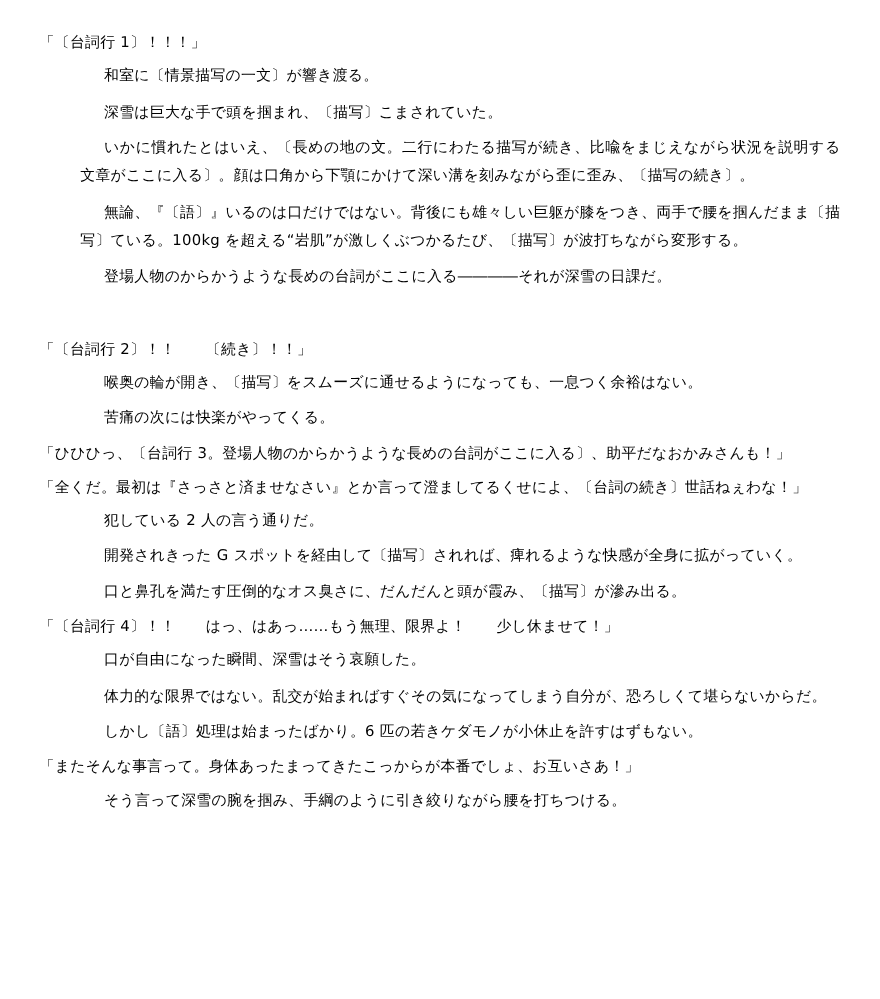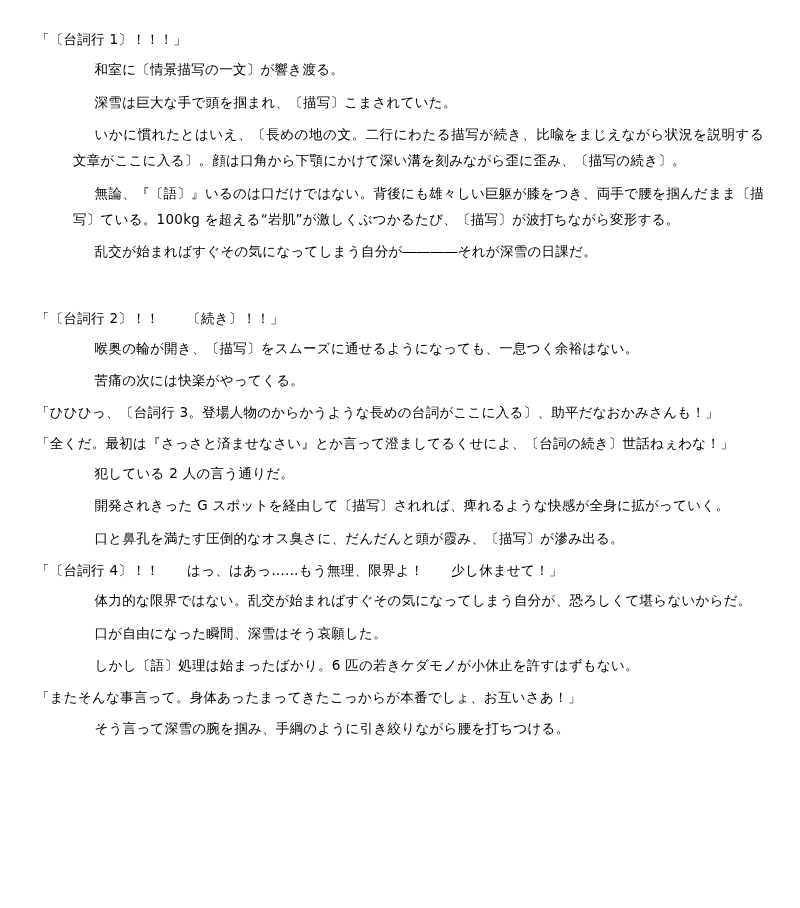--- a/index.html
+++ b/index.html
@@ -41,30 +41,30 @@
 </head>
 <body>
 
 <div class="page">
   <div id="doc-body">
       <div class="block dialogue">「〔台詞行 1〕！！！」</div>
       <div class="block narration">和室に〔情景描写の一文〕が響き渡る。</div>
       <div class="block narration">深雪は巨大な手で頭を掴まれ、〔描写〕こまされていた。</div>
       <div class="block narration">いかに慣れたとはいえ、〔長めの地の文。二行にわたる描写が続き、比喩をまじえながら状況を説明する文章がここに入る〕。顔は口角から下顎にかけて深い溝を刻みながら歪に歪み、〔描写の続き〕。</div>
       <div class="block narration">無論、『〔語〕』いるのは口だけではない。背後にも雄々しい巨躯が膝をつき、両手で腰を掴んだまま〔描写〕ている。100kg を超える“岩肌”が激しくぶつかるたび、〔描写〕が波打ちながら変形する。</div>
-      <div class="block narration">乱交が始まればすぐその気になってしまう自分が――――それが深雪の日課だ。</div>
+      <div class="block narration">登場人物のからかうような長めの台詞がここに入る――――それが深雪の日課だ。</div>
       <div class="spacer-lg"></div>
       <div class="block dialogue">「〔台詞行 2〕！！　　〔続き〕！！」</div>
       <div class="block narration">喉奥の輪が開き、〔描写〕をスムーズに通せるようになっても、一息つく余裕はない。</div>
       <div class="block narration">苦痛の次には快楽がやってくる。</div>
       <div class="block dialogue">「ひひひっ、〔台詞行 3。登場人物のからかうような長めの台詞がここに入る〕、助平だなおかみさんも！」</div>
       <div class="block dialogue">「全くだ。最初は『さっさと済ませなさい』とか言って澄ましてるくせによ、〔台詞の続き〕世話ねぇわな！」</div>
       <div class="block narration">犯している 2 人の言う通りだ。</div>
       <div class="block narration">開発されきった G スポットを経由して〔描写〕されれば、痺れるような快感が全身に拡がっていく。</div>
       <div class="block narration">口と鼻孔を満たす圧倒的なオス臭さに、だんだんと頭が霞み、〔描写〕が滲み出る。</div>
       <div class="block dialogue">「〔台詞行 4〕！！　　はっ、はあっ……もう無理、限界よ！　　少し休ませて！」</div>
+      <div class="block narration">口が自由になった瞬間、深雪はそう哀願した。</div>
       <div class="block narration">体力的な限界ではない。乱交が始まればすぐその気になってしまう自分が、恐ろしくて堪らないからだ。</div>
-      <div class="block narration">口が自由になった瞬間、深雪はそう哀願した。</div>
       <div class="block narration">しかし〔語〕処理は始まったばかり。6 匹の若きケダモノが小休止を許すはずもない。</div>
       <div class="block dialogue">「またそんな事言って。身体あったまってきたこっからが本番でしょ、お互いさあ！」</div>
       <div class="block narration">そう言って深雪の腕を掴み、手綱のように引き絞りながら腰を打ちつける。</div>
     </div>
 </div>
 
 </body></html>

